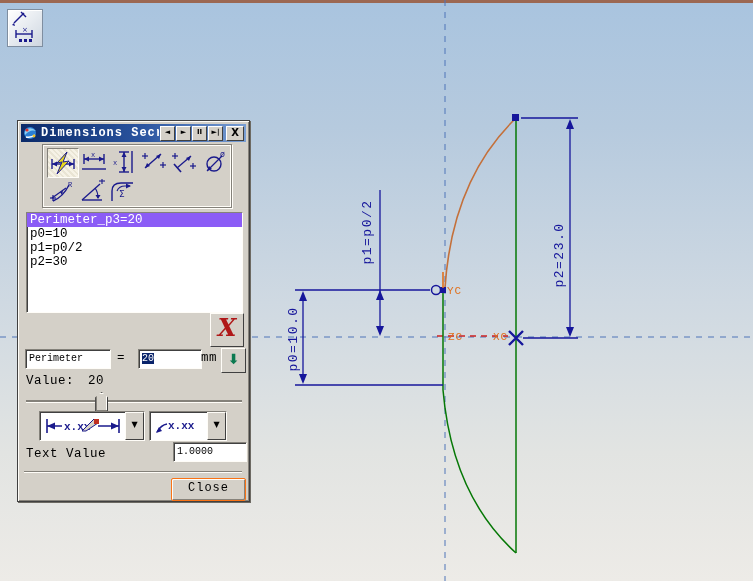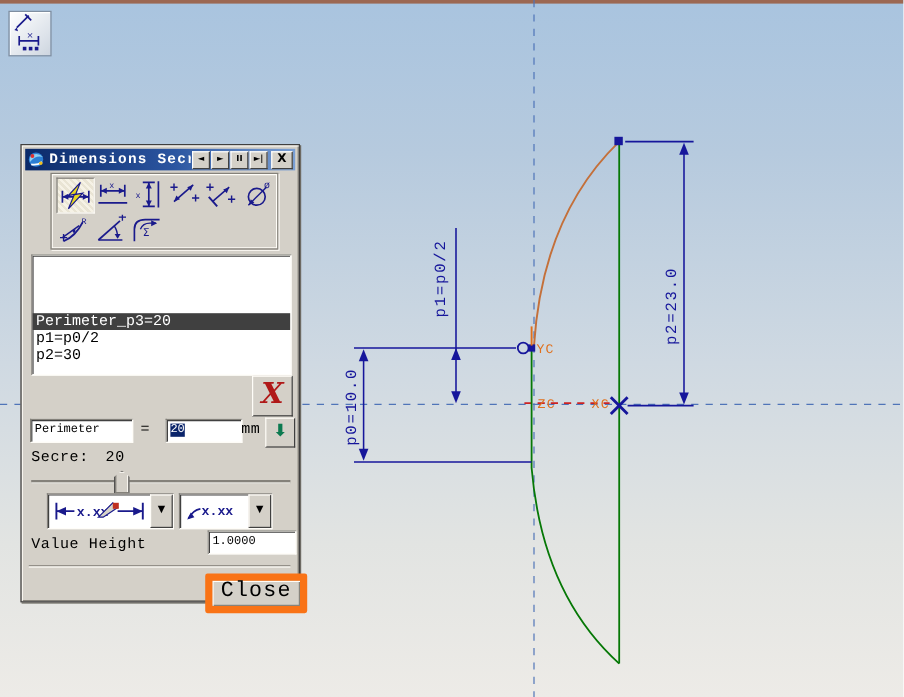--- a/index.html
+++ b/index.html
@@ -53,21 +53,21 @@
   }
   .tool svg{display:block;}
   
   #exprlist{
     position:absolute;left:8px;top:91px;width:215px;height:99px;background:#fff;
     border:1px solid;border-color:#84817a #fffdf8 #fffdf8 #84817a;
     box-shadow:inset 1px 1px 0 #404040; overflow:hidden;
     font-size:12.5px;line-height:14px;cursor:default;
   }
   .expritem{padding:0 3px;white-space:nowrap;}
-  .expritem.selected{background:#404040;color:#fff;margin-top:48px;}
+  .expritem.selected{background:#8b5cf6;color:#fff;}
   .lbl{position:absolute;font-size:12.5px;letter-spacing:0.5px;}
   
   #delBtn{
     position:absolute;left:192px;top:192px;width:32px;height:32px;background:#d4d0c8;
     border:1px solid;border-color:#fffdf8 #404040 #404040 #fffdf8;cursor:pointer;
     color:#b01818;font-family:"DejaVu Serif",serif;font-style:italic;font-weight:bold;
     font-size:24px;line-height:28px;text-align:center;
   }
   .field{
     position:absolute;background:#ffffff;border:1px solid;border-color:#84817a #fffdf8 #fffdf8 #84817a;
@@ -97,22 +97,22 @@
     border:1px solid;border-color:#84817a #fffdf8 #fffdf8 #84817a;box-shadow:inset 1px 1px 0 #404040;
   }
   .combo .icon{flex:1;display:flex;align-items:center;justify-content:center;}
   .combo .drop{
     width:17px;background:#d4d0c8;border:1px solid;border-color:#fffdf8 #404040 #404040 #fffdf8;
     text-align:center;font-size:8px;line-height:24px;cursor:pointer;font-family:"DejaVu Sans",sans-serif;
   }
   #sep{position:absolute;left:6px;top:350px;width:218px;height:0;border-top:1px solid #84817a;border-bottom:1px solid #fffdf8;}
   #closeBtn{
     position:absolute;left:153px;top:357px;width:73px;height:21px;background:#d4d0c8;
-    border:6px solid #f97316;box-shadow:inset 1px 1px 0 #fffdf8, inset -1px -1px 0 #87837b;
-    border-radius:2px;font-family:"Liberation Mono",monospace;font-size:18px;letter-spacing:1px;
+    border:1px solid #f97316;box-shadow:inset 1px 1px 0 #fffdf8, inset -1px -1px 0 #87837b;
+    border-radius:2px;font-family:"Liberation Mono",monospace;font-size:12px;letter-spacing:1px;
     text-align:center;line-height:19px;cursor:pointer;
   }
 </style>
 </head>
 <body>
 
 <div id="screen">
   <div id="topstrip"></div>
 
   <svg id="sketch" width="753" height="581" viewBox="0 0 753 581">
@@ -305,40 +305,41 @@
             <path d="M8,12 Q10,7 16,7 L21,7" stroke="#1a1a8c" stroke-width="1.1" fill="none"></path>
             <polygon points="22,7 17,4.5 17,9.5" fill="#1a1a8c"></polygon>
             <text x="10" y="18" font-size="9" fill="#1a1a8c" font-family="DejaVu Sans,sans-serif">Σ</text>
           </svg>
         </div>
       </div>
     </div>
 
     <div id="exprlist">
       <div class="expritem selected">Perimeter_p3=20</div>
+      <div class="expritem">p0=10</div>
       <div class="expritem">p1=p0/2</div>
       <div class="expritem">p2=30</div>
     </div>
 
 
     <div id="delBtn">
       <span>X</span>
     </div>
 
     <div class="field" style="left:7px;top:228px;width:78px;height:18px;">Perimeter</div>
     <span class="lbl" style="left:99px;top:230px;">=</span>
     <div class="field" style="left:120px;top:228px;width:56px;height:18px;">
       <span class="selhl">20</span>
     </div>
     <span class="lbl" style="left:183px;top:230px;">mm</span>
     <div id="applyBtn">
       <span>⬇</span>
     </div>
 
-    <span class="lbl" style="left:8px;top:253px;">Secre:</span>
+    <span class="lbl" style="left:8px;top:253px;">Value:</span>
     <span class="lbl" style="left:70px;top:253px;">20</span>
 
     <div id="slider">
       <div class="track"></div>
       <div id="sliderThumb" style="left: 32%;"></div>
     </div>
 
     <div class="combo" style="left:21px;top:290px;width:104px;">
       <span class="icon">
         <svg width="78" height="20" viewBox="0 0 78 20">
@@ -364,20 +365,20 @@
           <path d="M4,16 Q8,9 14,8" stroke="#1a1a8c" stroke-width="1.4" fill="none"></path>
           <polygon points="3,17 9,15 6,11" fill="#1a1a8c"></polygon>
           <text x="15" y="13" font-size="11" font-weight="bold" fill="#1a1a8c" font-family="Liberation Mono,monospace">x.xx</text>
         </svg>
       </span>
       <span class="drop">
         <span>▼</span>
       </span>
     </div>
 
-    <span class="lbl" style="left:8px;top:326px;">Value Height</span>
+    <span class="lbl" style="left:8px;top:326px;">Text Value</span>
     <div class="field" style="left:155px;top:321px;width:66px;height:18px;">1.0000</div>
 
     <div id="sep"></div>
 
     <div id="closeBtn">Close</div>
   </div>
 </div>
 
 </body></html>

